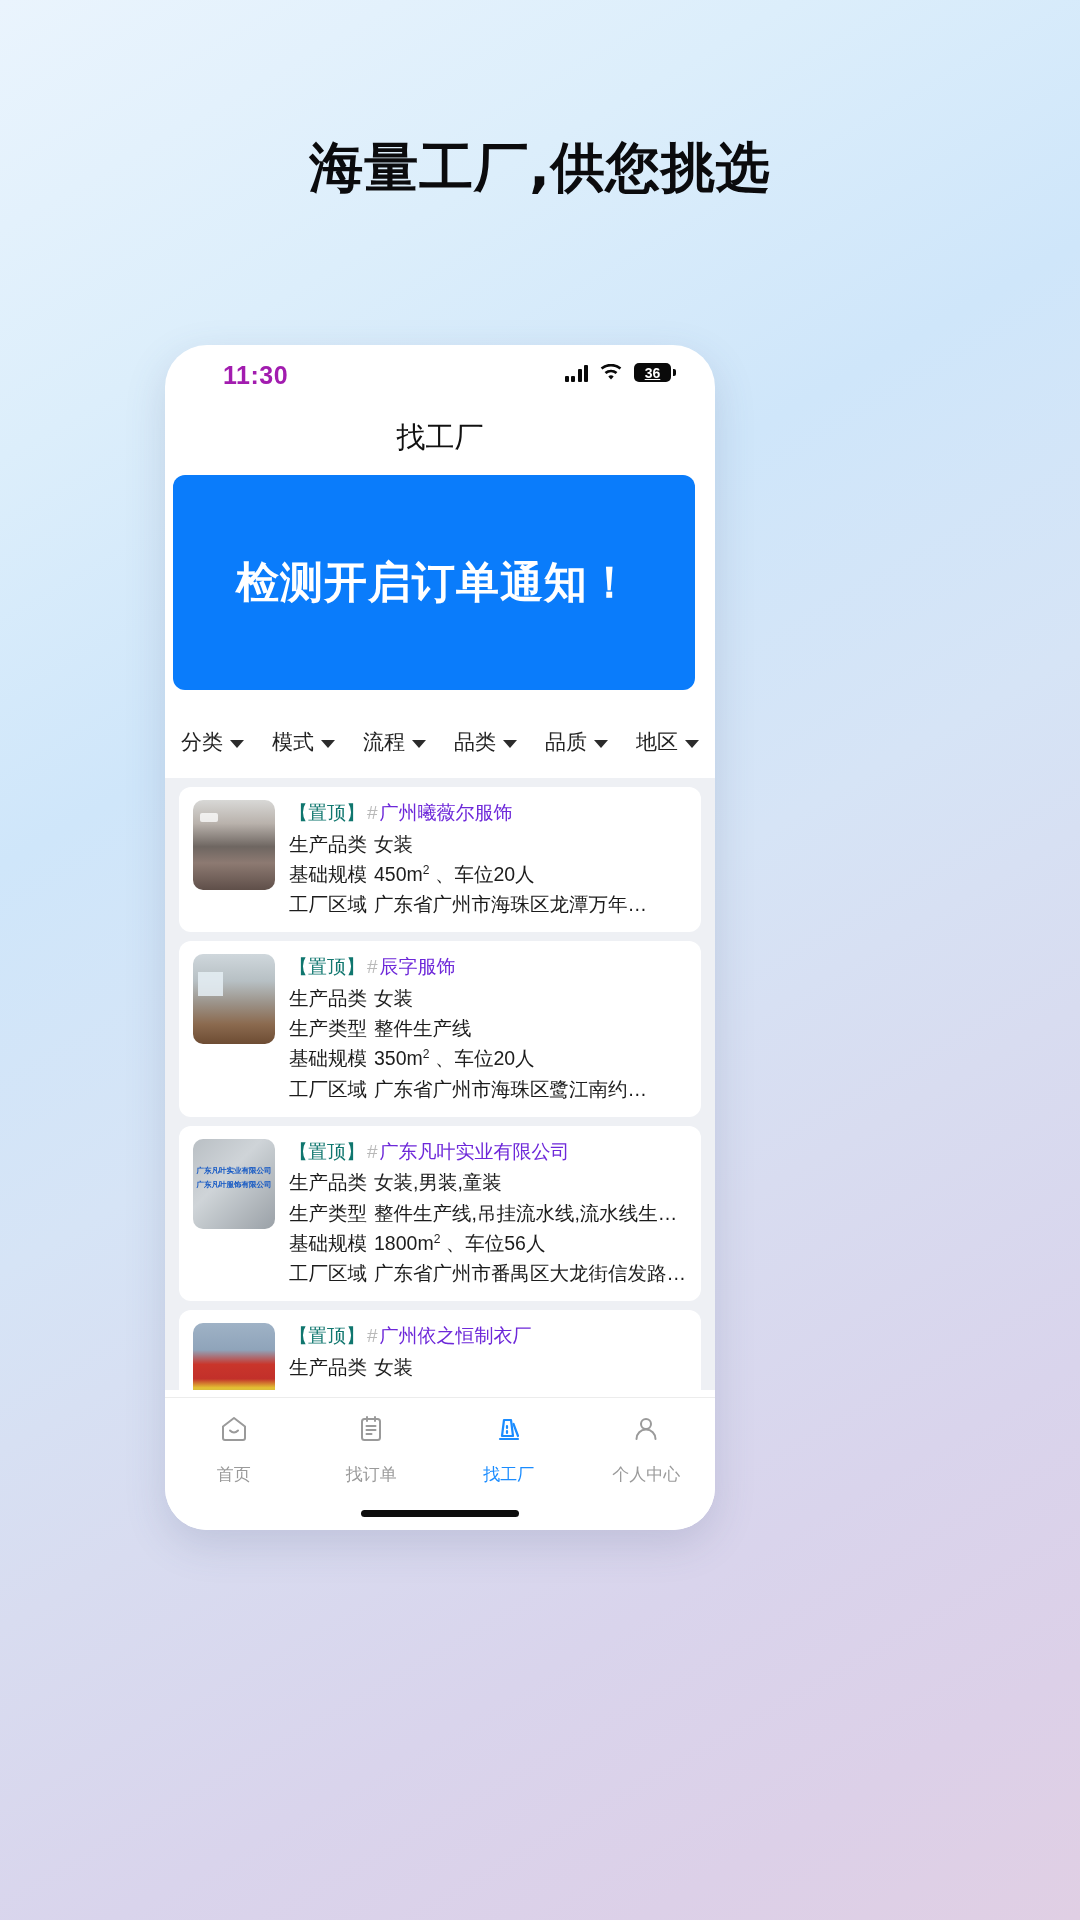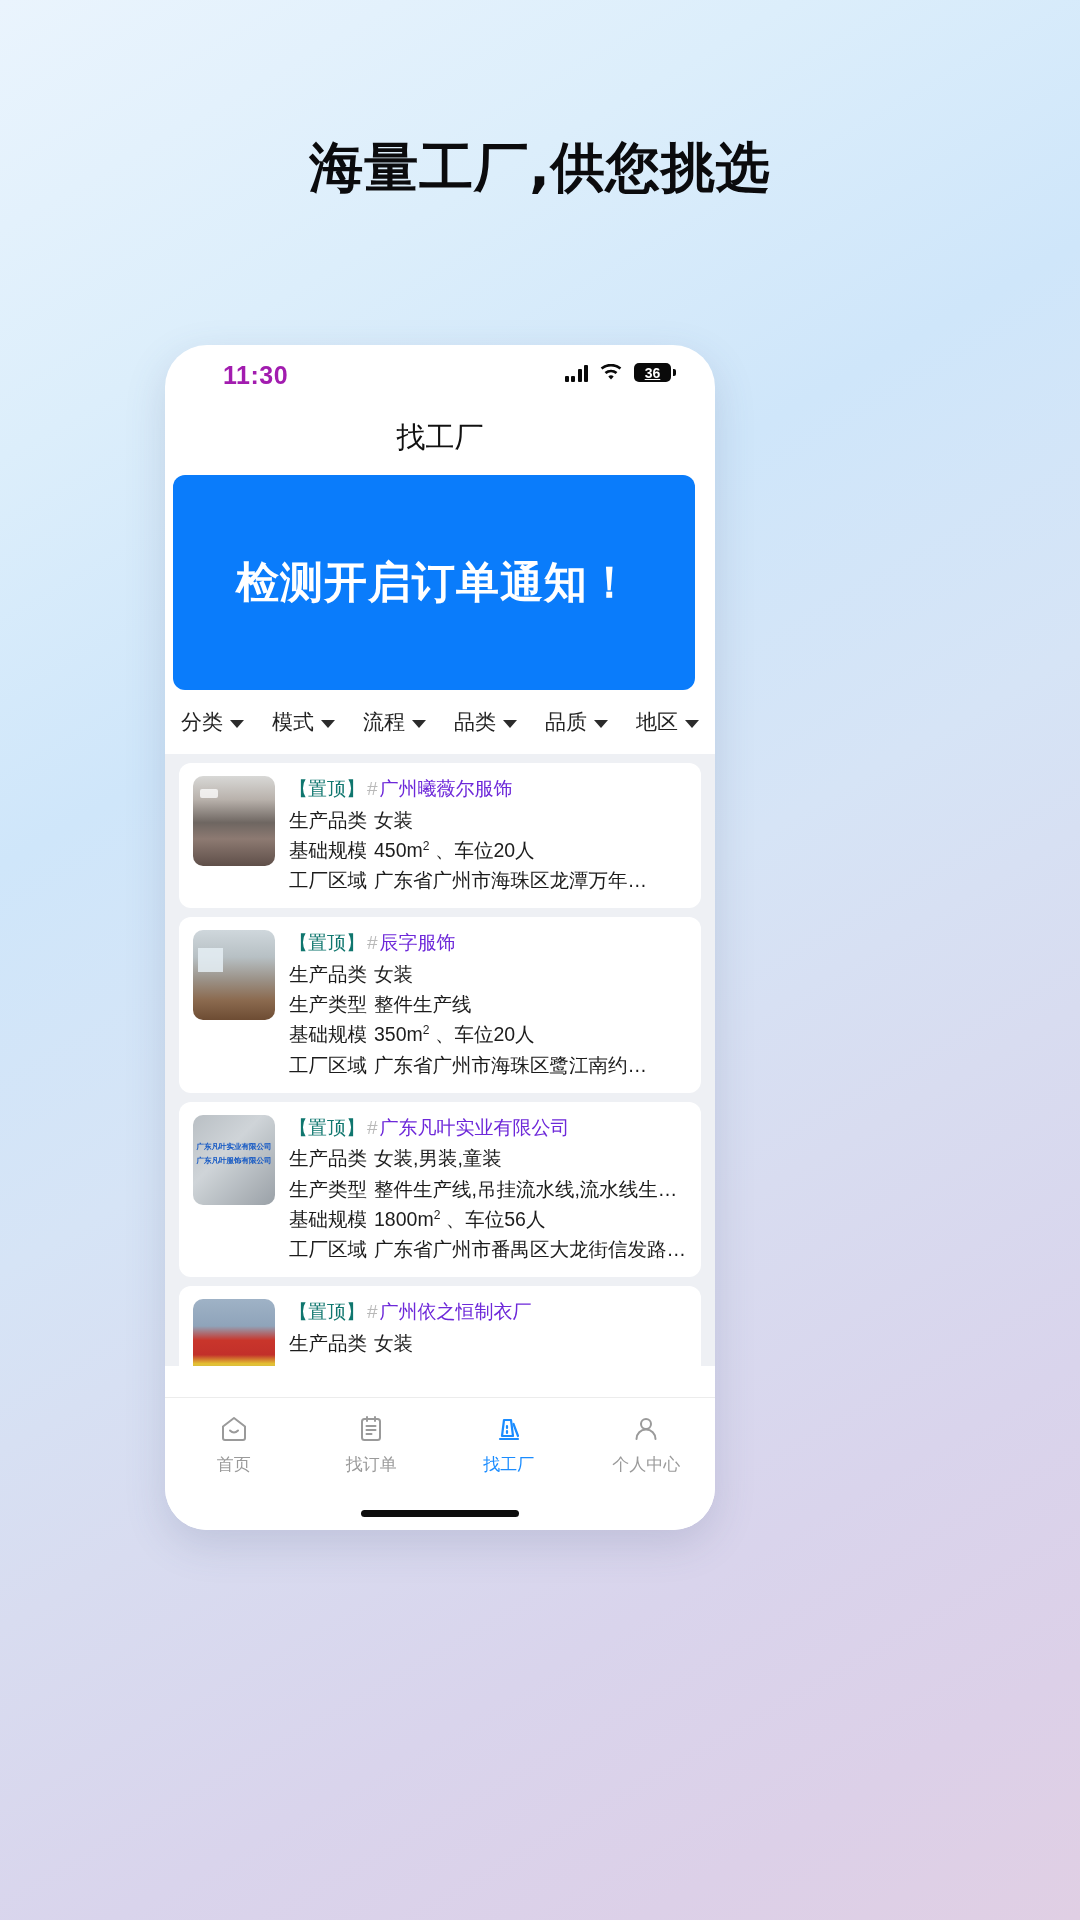--- a/index.html
+++ b/index.html
@@ -72,22 +72,22 @@
     background:#0a7cfb;border-radius:12px;
     display:flex;align-items:center;justify-content:center;
   }
   .banner .btxt{
     color:#fff;font-size:43px;font-weight:bold;letter-spacing:1px;
     font-family:"DejaVu Sans","Liberation Sans",sans-serif;
   }
 
   
   .filters{
-    height:64px;display:flex;align-items:center;
-    padding:0 16px;gap:0;justify-content:space-between;
+    height:72px;display:flex;align-items:center;
+    padding:0 16px;gap:0;justify-content:space-between;margin-top:16px;
   }
   .filter{
     display:flex;align-items:center;gap:7px;
     font-size:21px;color:#232323;
   }
   .chev{
     width:0;height:0;border-left:7px solid transparent;border-right:7px solid transparent;
     border-top:8px solid #2b2b2b;margin-top:3px;
   }
 
@@ -133,21 +133,21 @@
   .crow .k{color:#1c1c1c;}
   .crow .v{color:#1c1c1c;padding-left:7px;}
   sup{font-size:.62em;vertical-align:super;}
 
   
   .tabbar{
     position:absolute;left:0;bottom:0;width:100%;height:118px;
     background:#fff;border-top:1px solid #ececec;
     display:flex;align-items:flex-start;padding-top:14px;
   }
-  .tab{flex:1;display:flex;flex-direction:column;align-items:center;gap:7px;}
+  .tab{flex:1;display:flex;flex-direction:column;align-items:center;gap:17px;}
   .tab .ic{width:34px;height:34px;display:flex;align-items:center;justify-content:center;}
   .tab .tl{font-size:17px;color:#9a9a9a;}
   .tab.active .tl{color:#1a8cff;}
   .home-indicator{
     position:absolute;left:50%;transform:translateX(-50%);bottom:13px;
     width:158px;height:7px;border-radius:4px;background:#0d0d0d;
   }
 </style>
 </head>
 <body>

